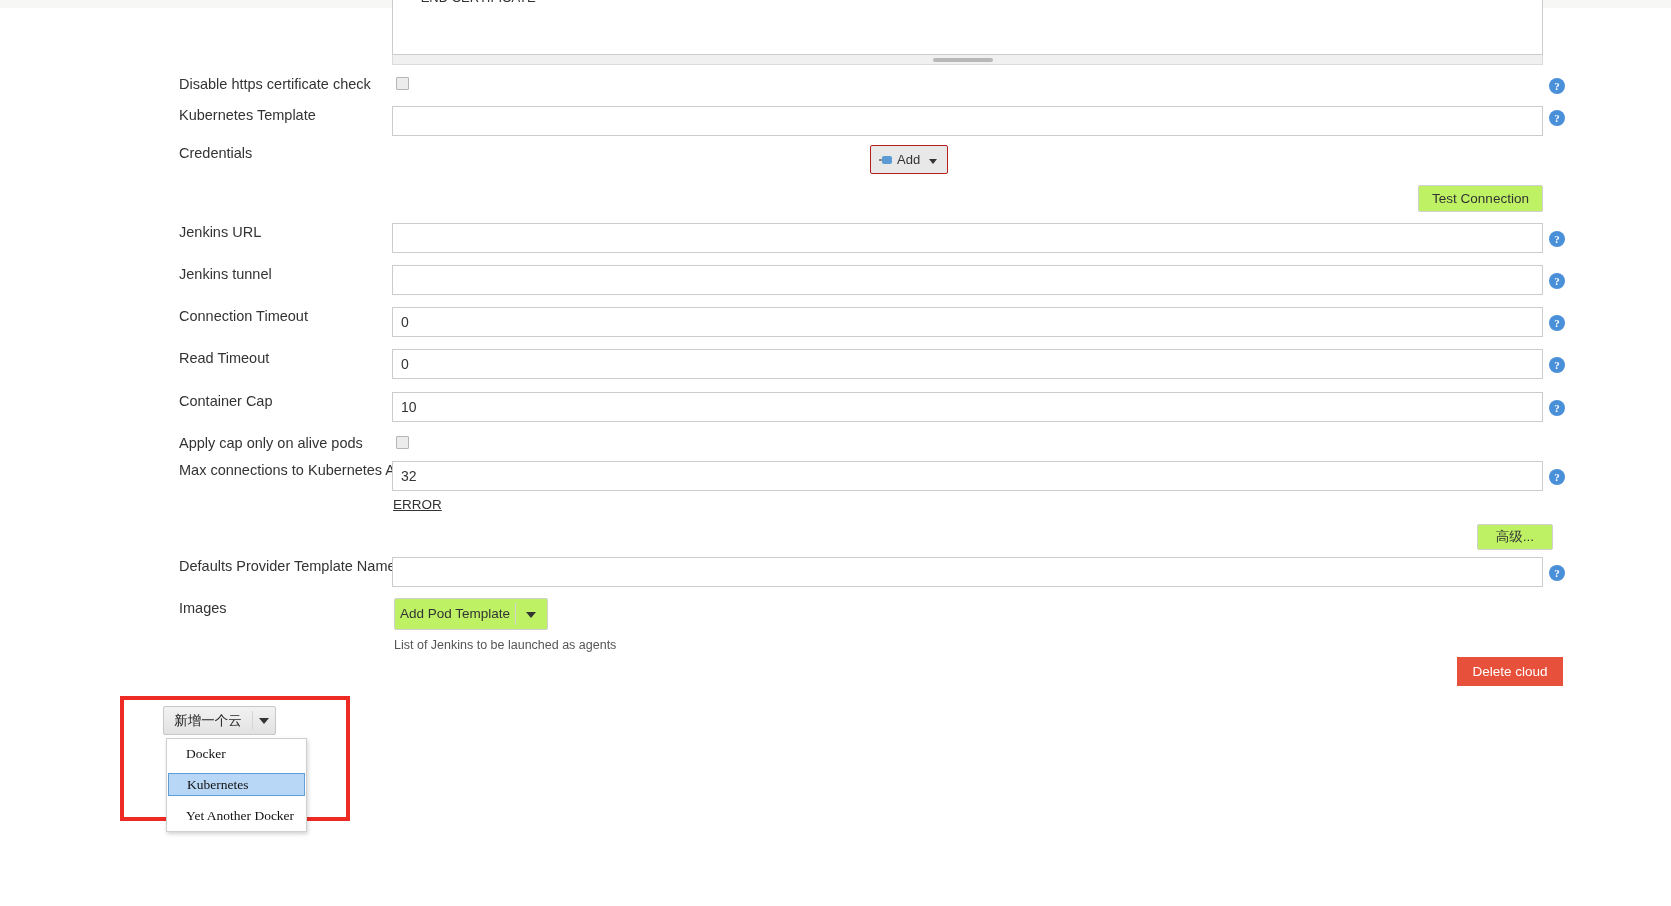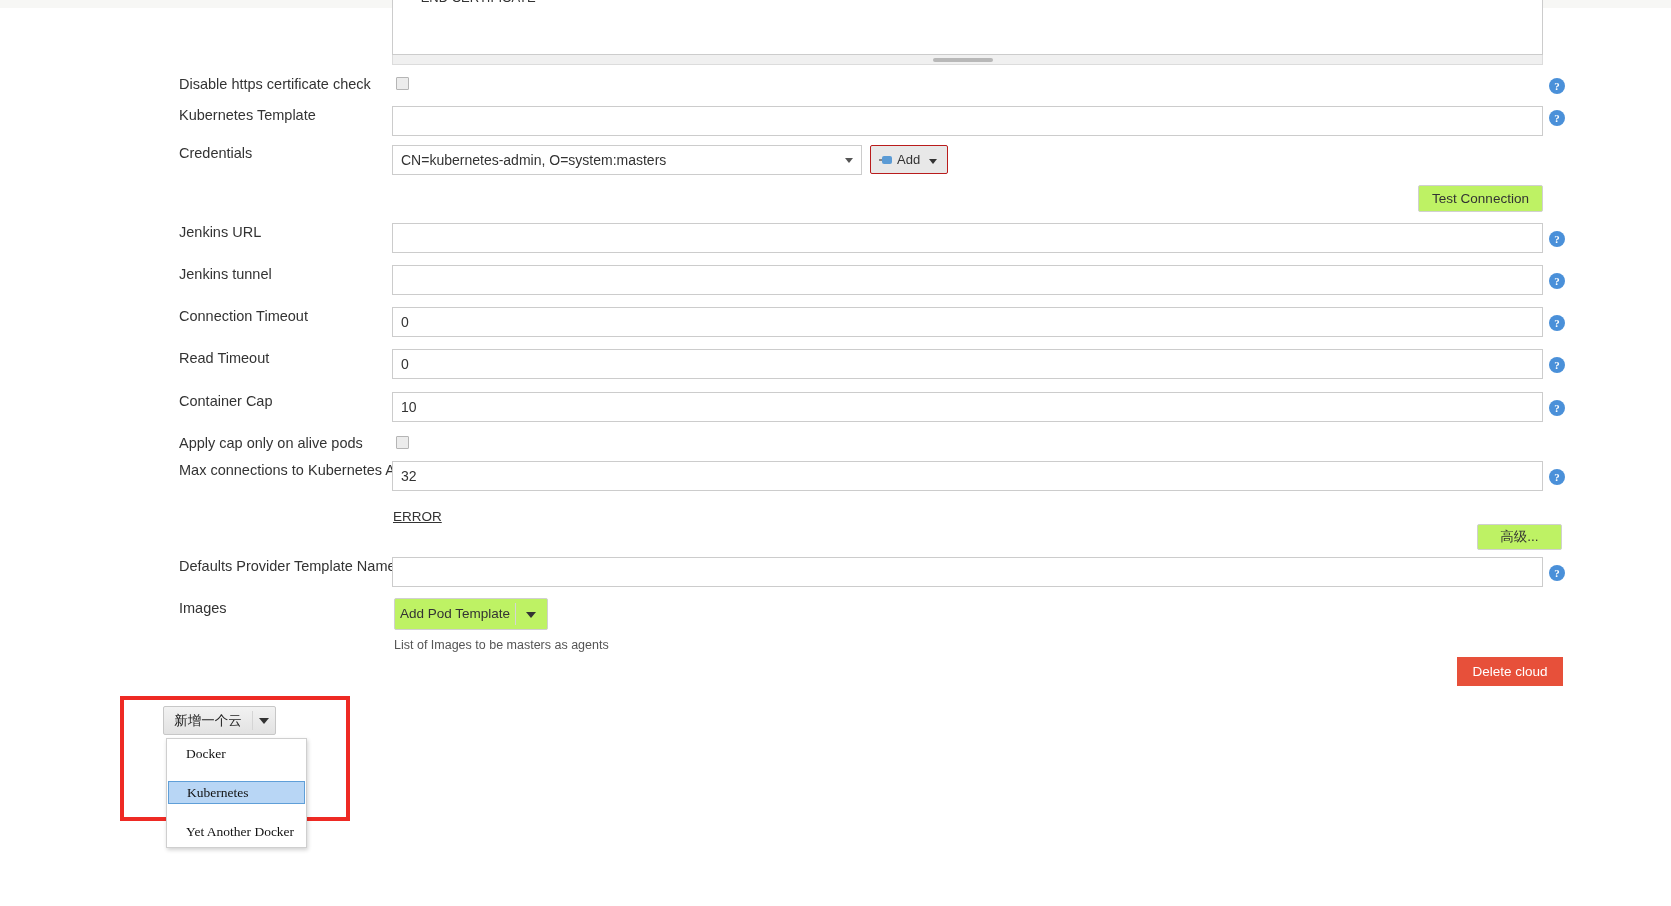--- a/index.html
+++ b/index.html
@@ -176,21 +176,20 @@
     position: absolute; left: 0; top: 4px;
     width: 5px; height: 2px;
     background: #888;
   }
 
   .error-link {
     position: absolute;
     font-size: 13.5px;
     color: #333;
     text-decoration: underline;
-    margin-top: 12px;
   }
   .hint {
     position: absolute;
     font-size: 12.5px;
     color: #555;
   }
 
   .danger {
     position: absolute;
     background: #e7503a;
@@ -241,21 +240,21 @@
     line-height: 23px;
     padding: 0 14px 0 19px;
     font-size: 13.5px;
     color: #111;
     white-space: nowrap;
     font-family: Liberation Serif, serif;
   }
   .dd-item.sel-item {
     background: #b8d6f5;
     border: 1px solid #5f9fd8;
-    margin: 16px 1px;
+    margin: 8px 1px;
     padding-left: 18px;
     height: 23px;
     line-height: 21px;
   }
 </style>
 </head>
 <body>
 
 <div id="page">
 
@@ -271,24 +270,20 @@
 
   <div class="label" style="left:179px; top:76px;">Disable https certificate check</div>
   <div class="cbox" style="left:396px; top:77px;"></div>
   <div class="help" style="left:1549px; top:78px;">?</div>
 
   <div class="label" style="left:179px; top:107px;">Kubernetes Template</div>
   <div class="field" style="left:392px; top:106px; width:1151px;"></div>
   <div class="help" style="left:1549px; top:110px;">?</div>
 
   <div class="label" style="left:179px; top:145px;">Credentials</div>
-  <div class="sel" style="left:392px; top:145px; width:470px;">
-    <span>CN=kubernetes-admin, O=system:masters</span>
-    <span class="sel-caret"></span>
-  </div>
   <div class="addbtn">
     <span class="plug">
       <span class="pwire"></span>
         <span class="pbody"></span>
     </span>
     <span style="position:absolute; left:26px; top:6px; font-size:13px;">Add</span>
     <span style="position:absolute; left:58px; top:13px; width:0; height:0; border-left:4px solid transparent; border-right:4px solid transparent; border-top:5px solid #333;"></span>
   </div>
 
   <div class="btn flat" style="left:1418px; top:185px; width:125px; height:27px; line-height:25px;">Test Connection</div>
@@ -315,33 +310,33 @@
 
   <div class="label" style="left:179px; top:435px;">Apply cap only on alive pods</div>
   <div class="cbox" style="left:396px; top:436px;"></div>
 
   <div class="label" style="left:179px; top:462px;">Max connections to Kubernetes API</div>
   <div class="field" style="left:392px; top:461px; width:1151px;">32</div>
   <div class="help" style="left:1549px; top:469px;">?</div>
 
   <div class="error-link" style="left:393px; top:497px;">ERROR</div>
 
-  <div class="btn flat" style="left:1477px; top:524px; width:85px; height:26px; line-height:24px;">高级...</div>
+  <div class="btn flat" style="left:1477px; top:524px; width:76px; height:26px; line-height:24px;">高级...</div>
 
   <div class="label" style="left:179px; top:558px;">Defaults Provider Template Name</div>
   <div class="field" style="left:392px; top:557px; width:1151px;"></div>
   <div class="help" style="left:1549px; top:565px;">?</div>
 
   <div class="label" style="left:179px; top:600px;">Images</div>
   <div class="btn flat" style="left:394px; top:598px; width:154px; height:32px;">
     <span style="position:absolute; left:0; top:0; width:120px; height:30px; line-height:30px; text-align:center; font-size:13.5px;">Add Pod Template</span>
     <span class="btn-sep" style="left:120px;"></span>
     <span class="btn-caret" style="left:131px; top:13px;"></span>
   </div>
-  <div class="hint" style="left:394px; top:638px;">List of Images to be masters as agents</div>
+  <div class="hint" style="left:394px; top:638px;">List of Jenkins to be launched as agents</div>
 
   <div class="danger" style="left:1457px; top:657px; width:106px; height:29px; line-height:29px;">Delete cloud</div>
 
   <div class="redbox"></div>
 
   <div class="newcloud-btn">
     <span class="newcloud-label">新增一个云</span>
     <span class="btn-sep" style="left:88px;"></span>
     <span class="btn-caret" style="left:95px; top:11px;"></span>
   </div>

